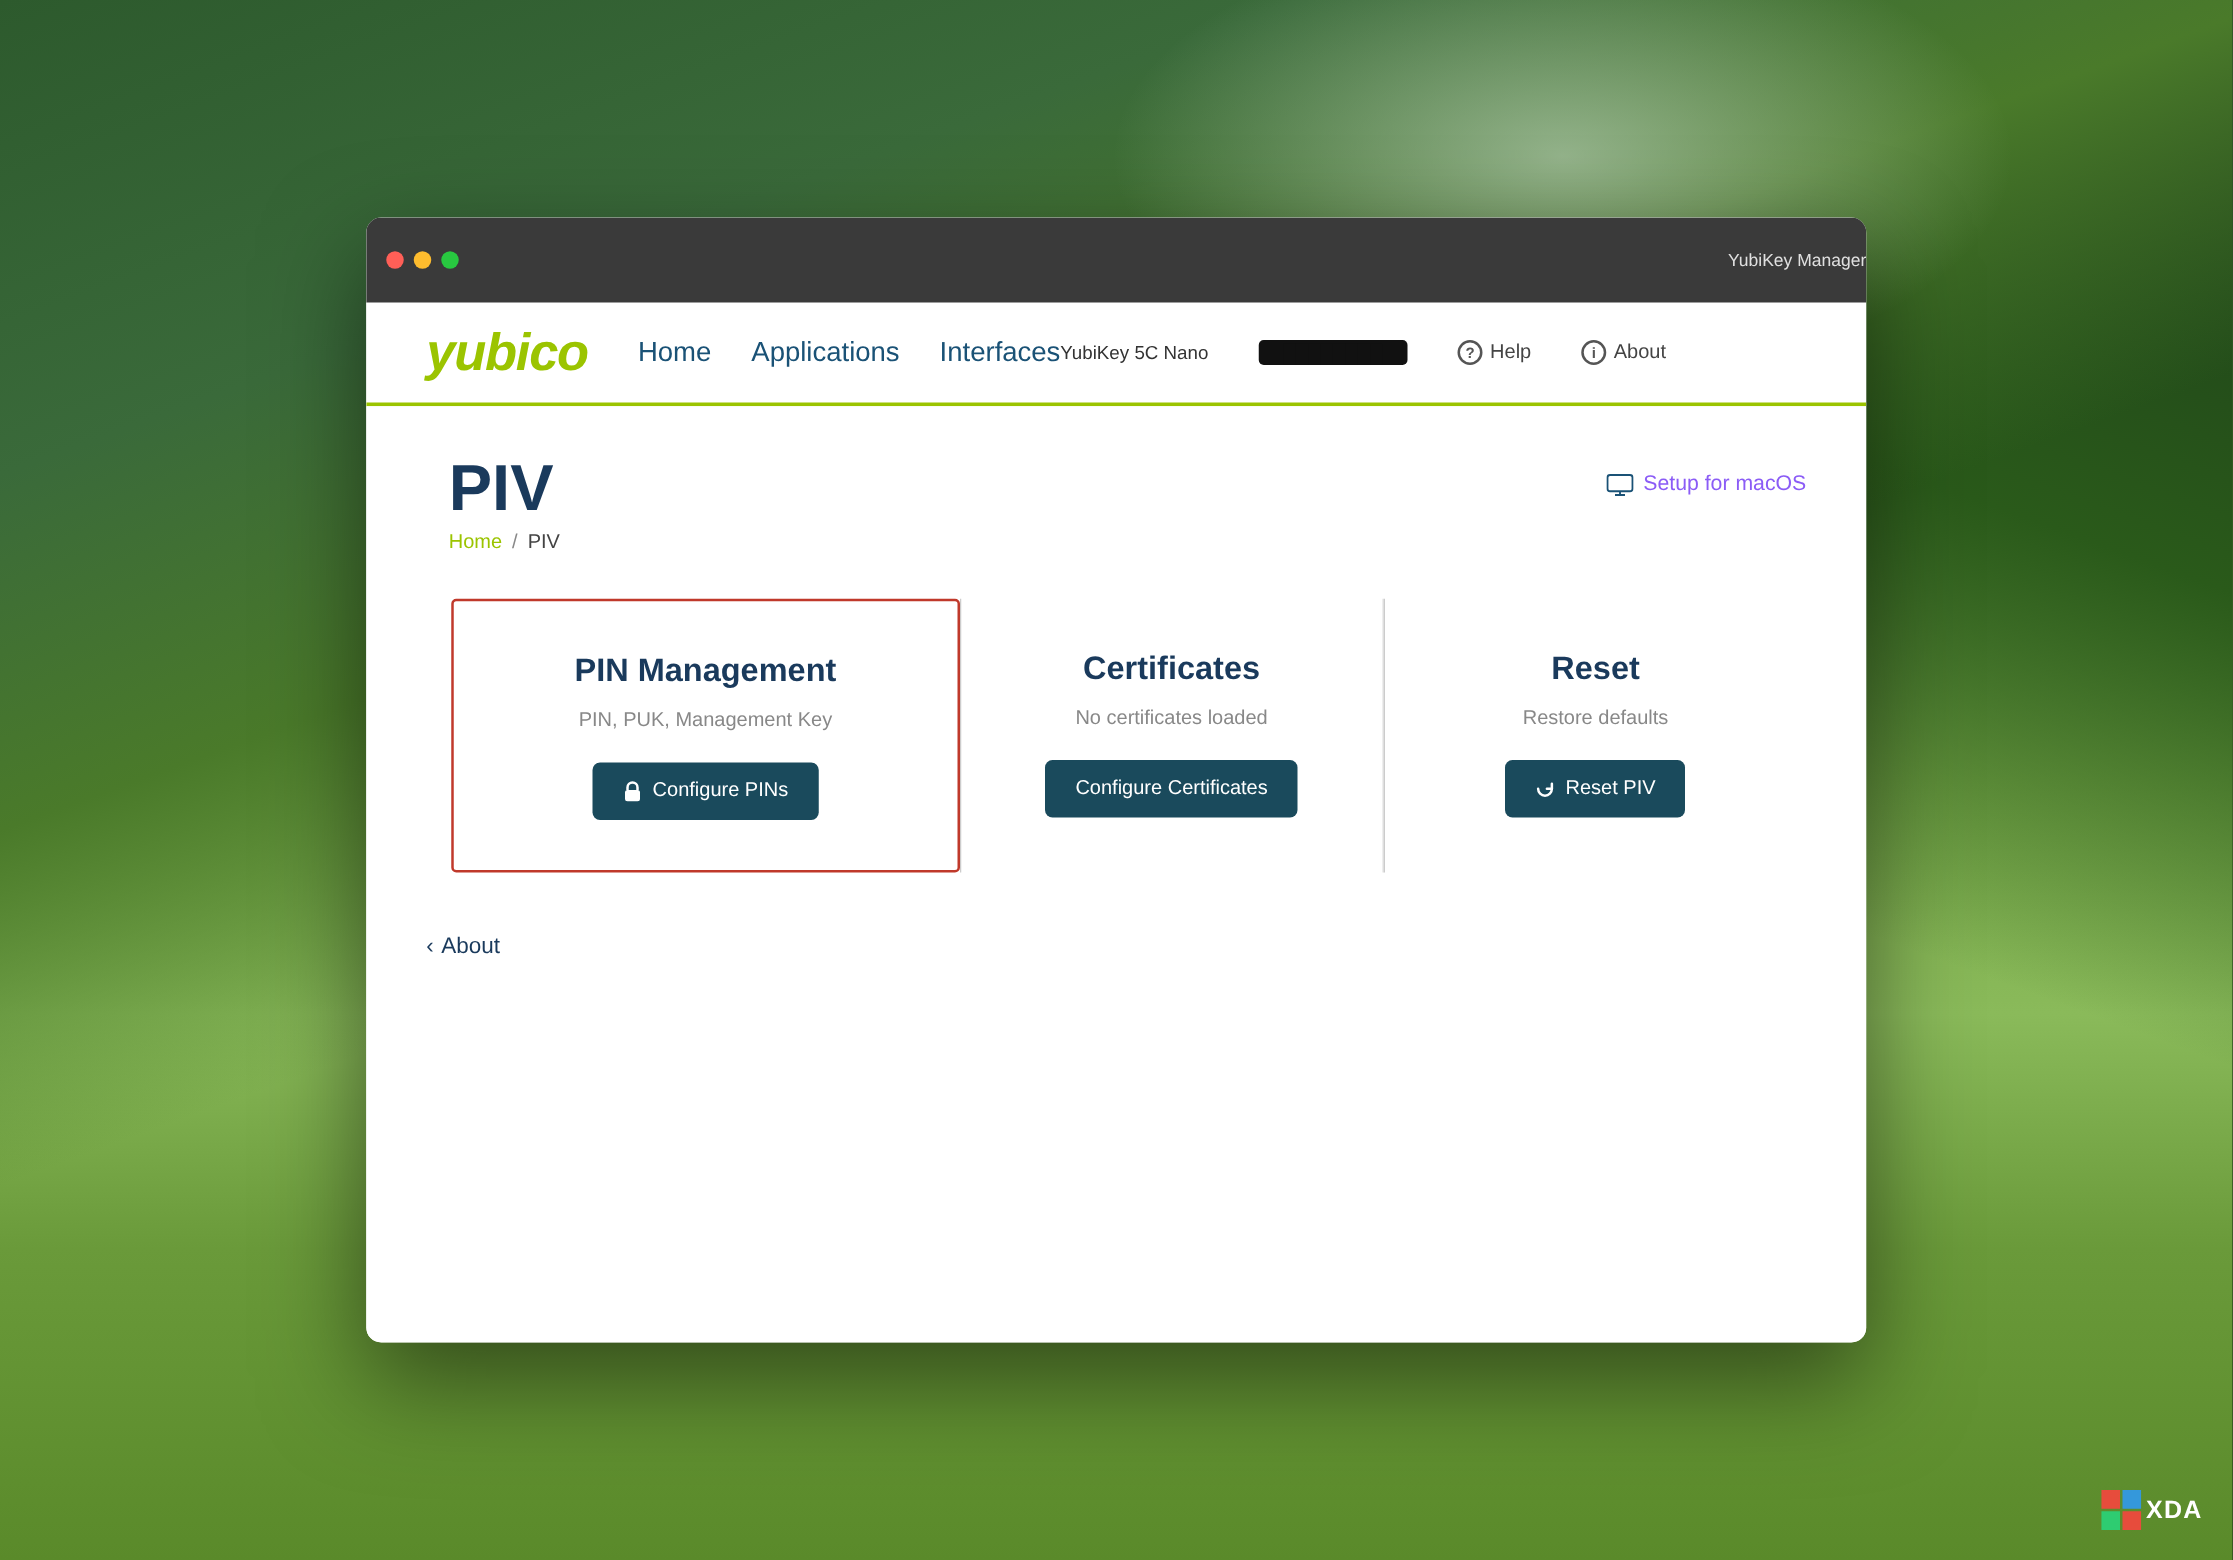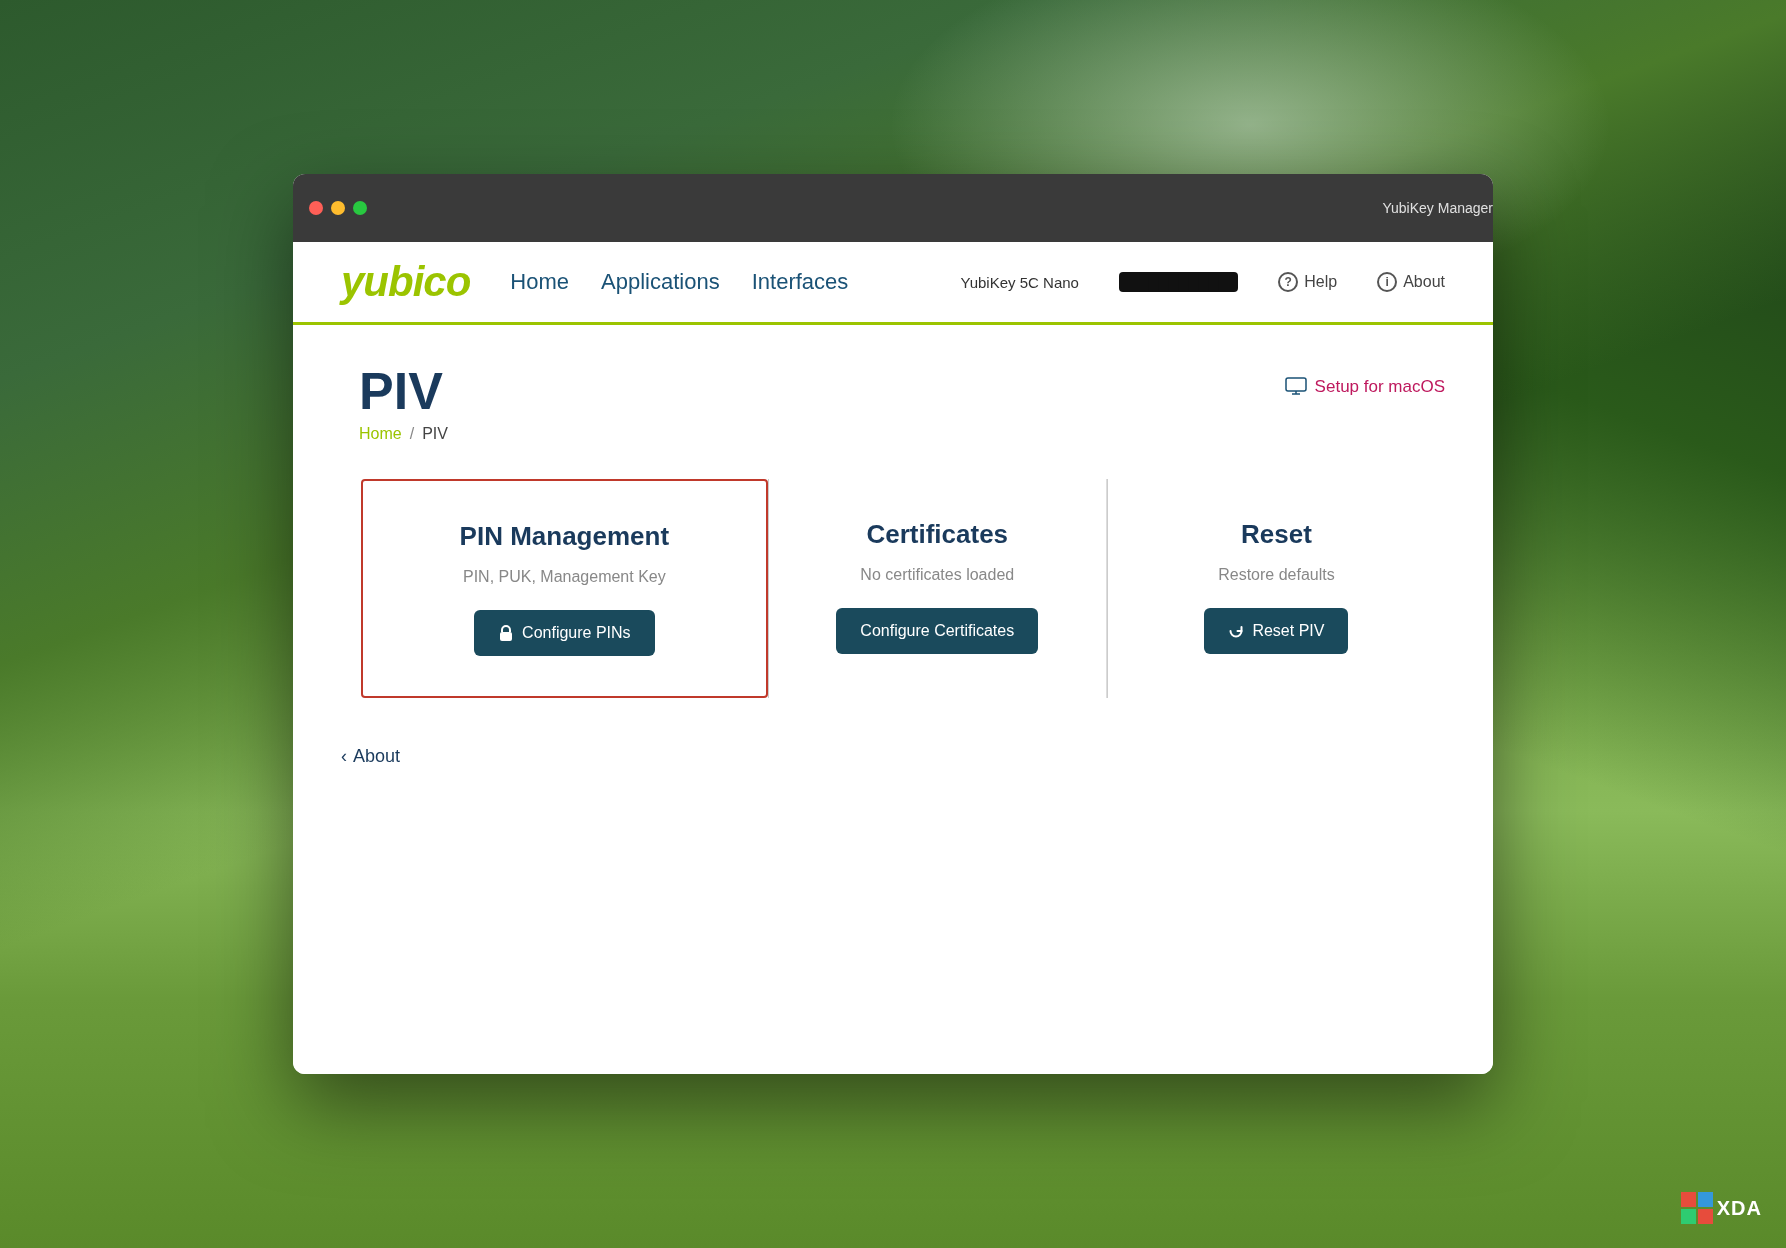--- a/index.html
+++ b/index.html
@@ -94,21 +94,20 @@
       font-size: 14px;
       font-weight: 500;
     }
 
     
     .header {
       background: #ffffff;
       padding: 16px 48px;
       display: flex;
       align-items: center;
-      justify-content: space-between;
       border-bottom: 3px solid #9bc400;
     }
 
     .header-left {
       display: flex;
       align-items: center;
       gap: 40px;
     }
 
     .logo {
@@ -216,23 +215,23 @@
     .breadcrumb-sep {
       color: #888;
     }
 
     .breadcrumb-current {
       color: #444;
     }
 
     .setup-link {
       display: flex;
-      align-items: flex-start;
+      align-items: flex-end;
       gap: 8px;
-      color: #be185d;
+      color: #8b5cf6;
       font-size: 17px;
       cursor: pointer;
       margin-top: 12px;
     }
 
     .setup-link svg {
       flex-shrink: 0;
     }
 
     .card-title {

